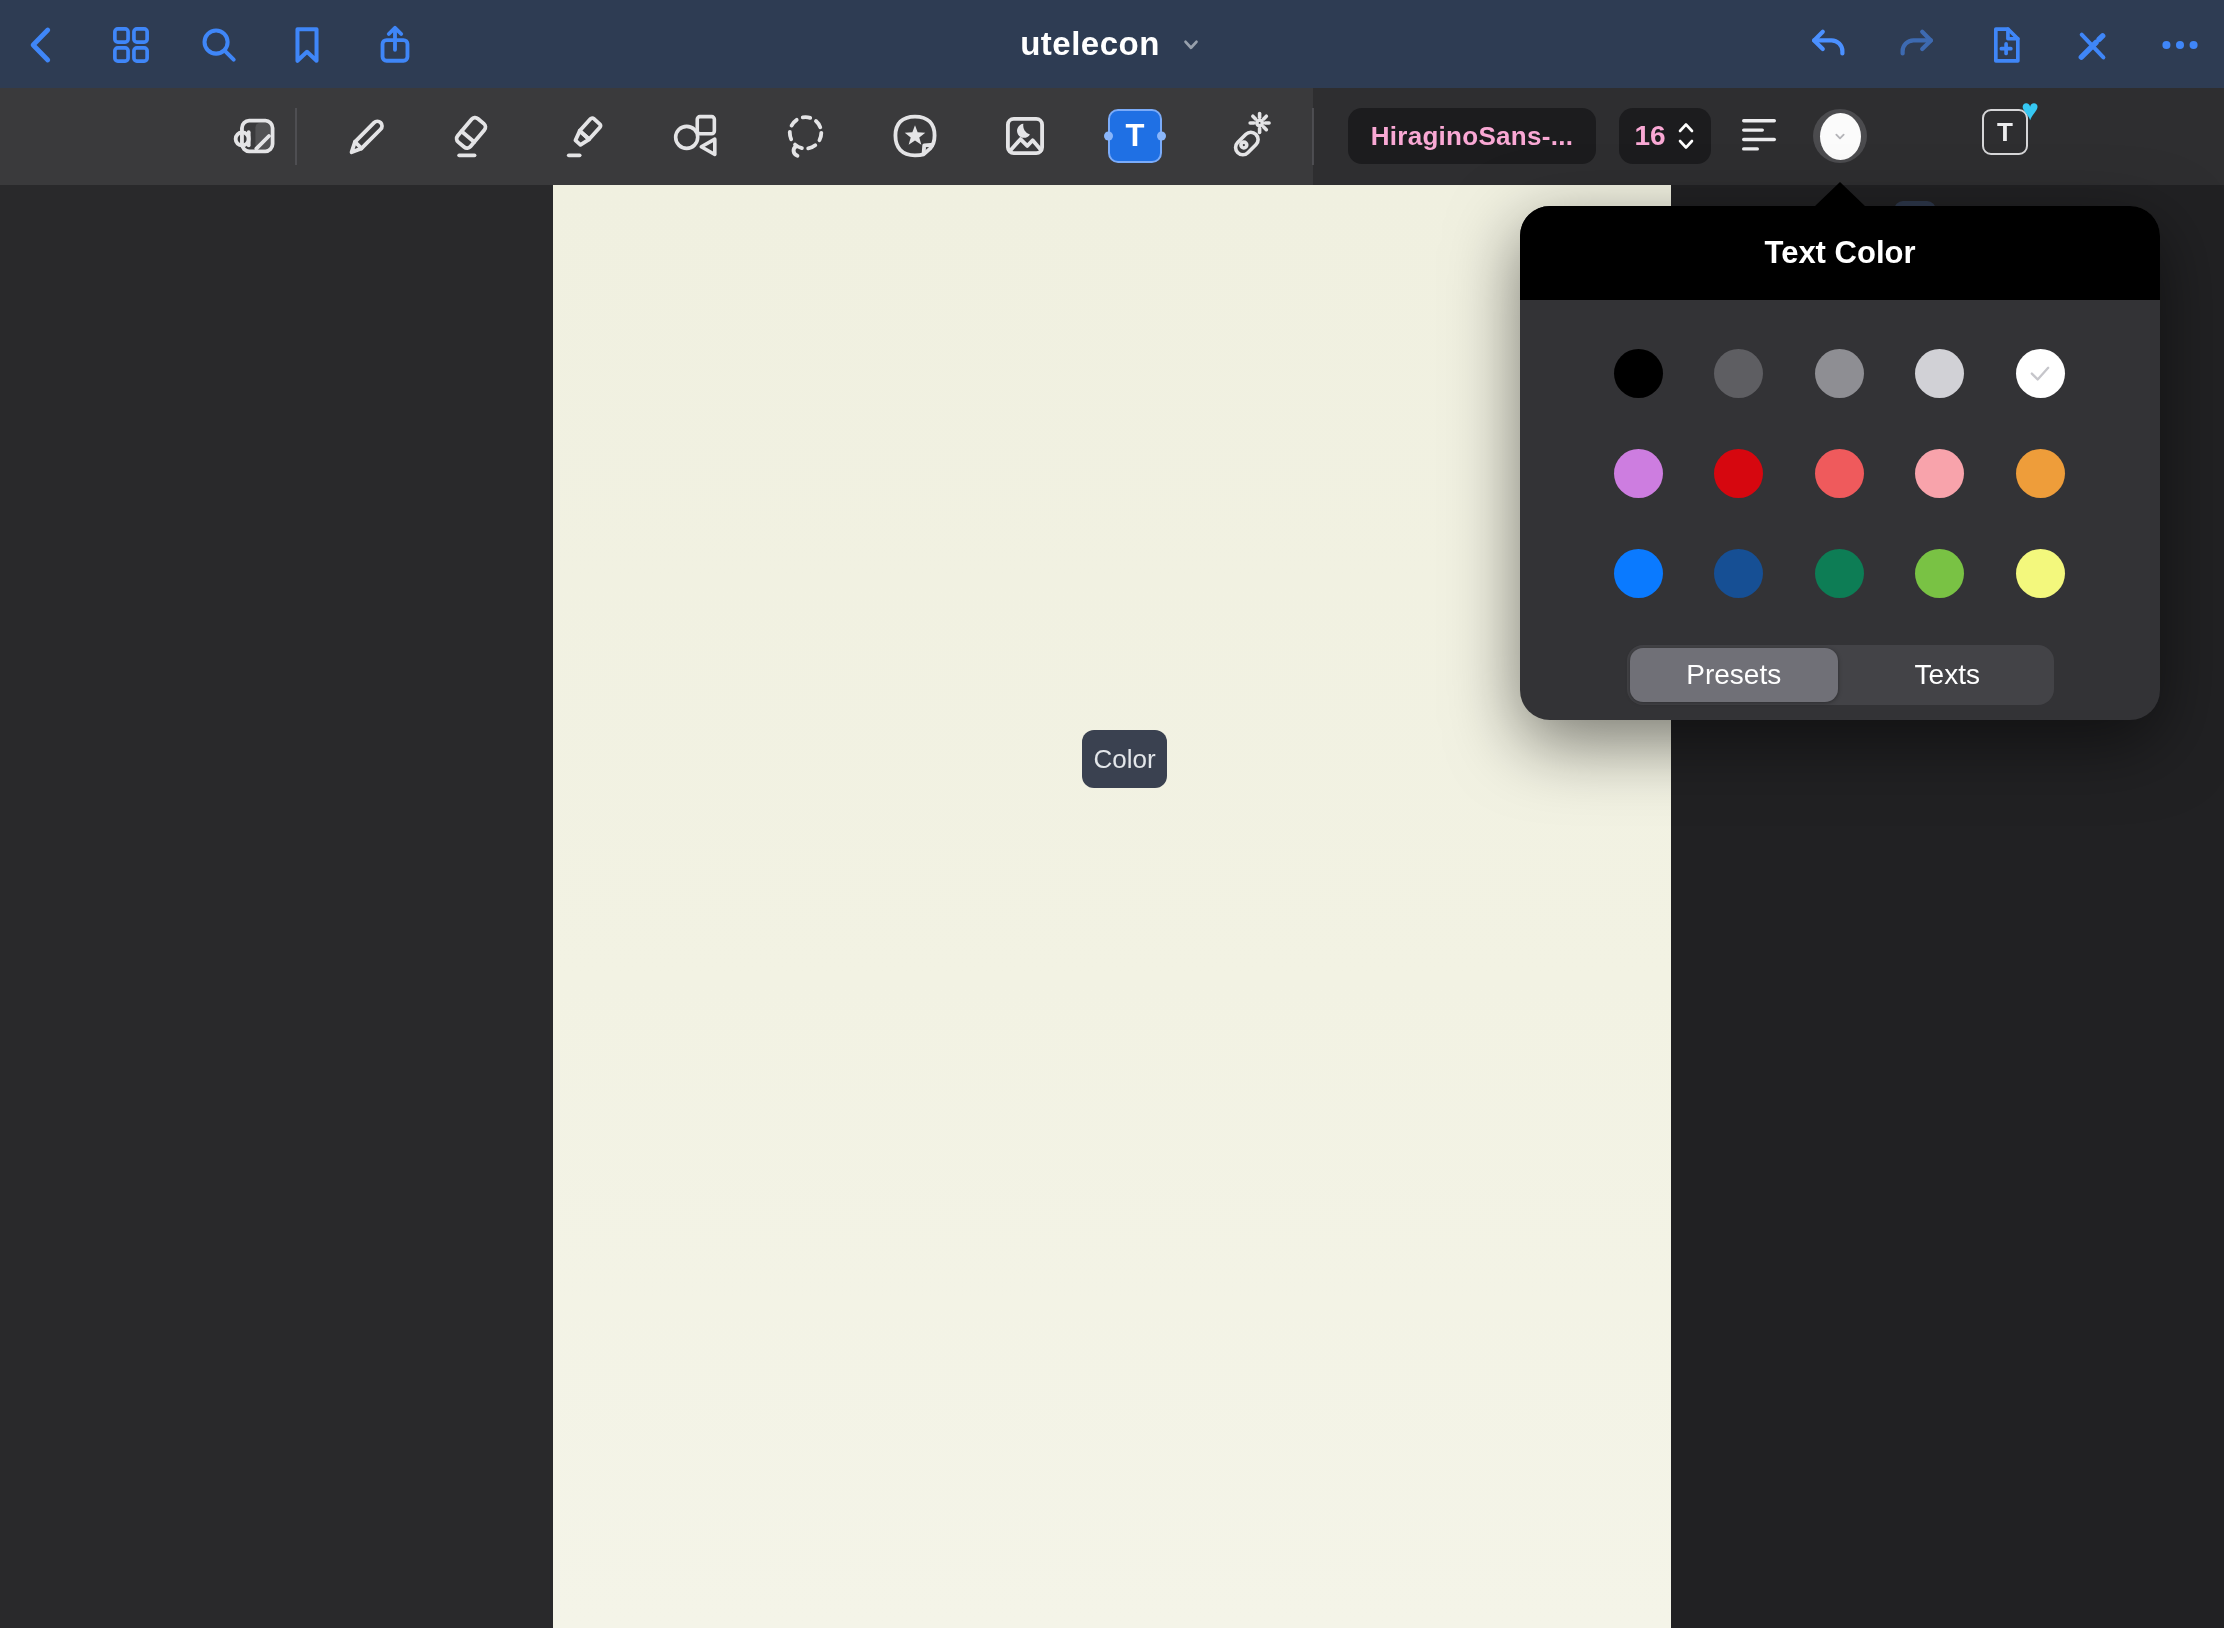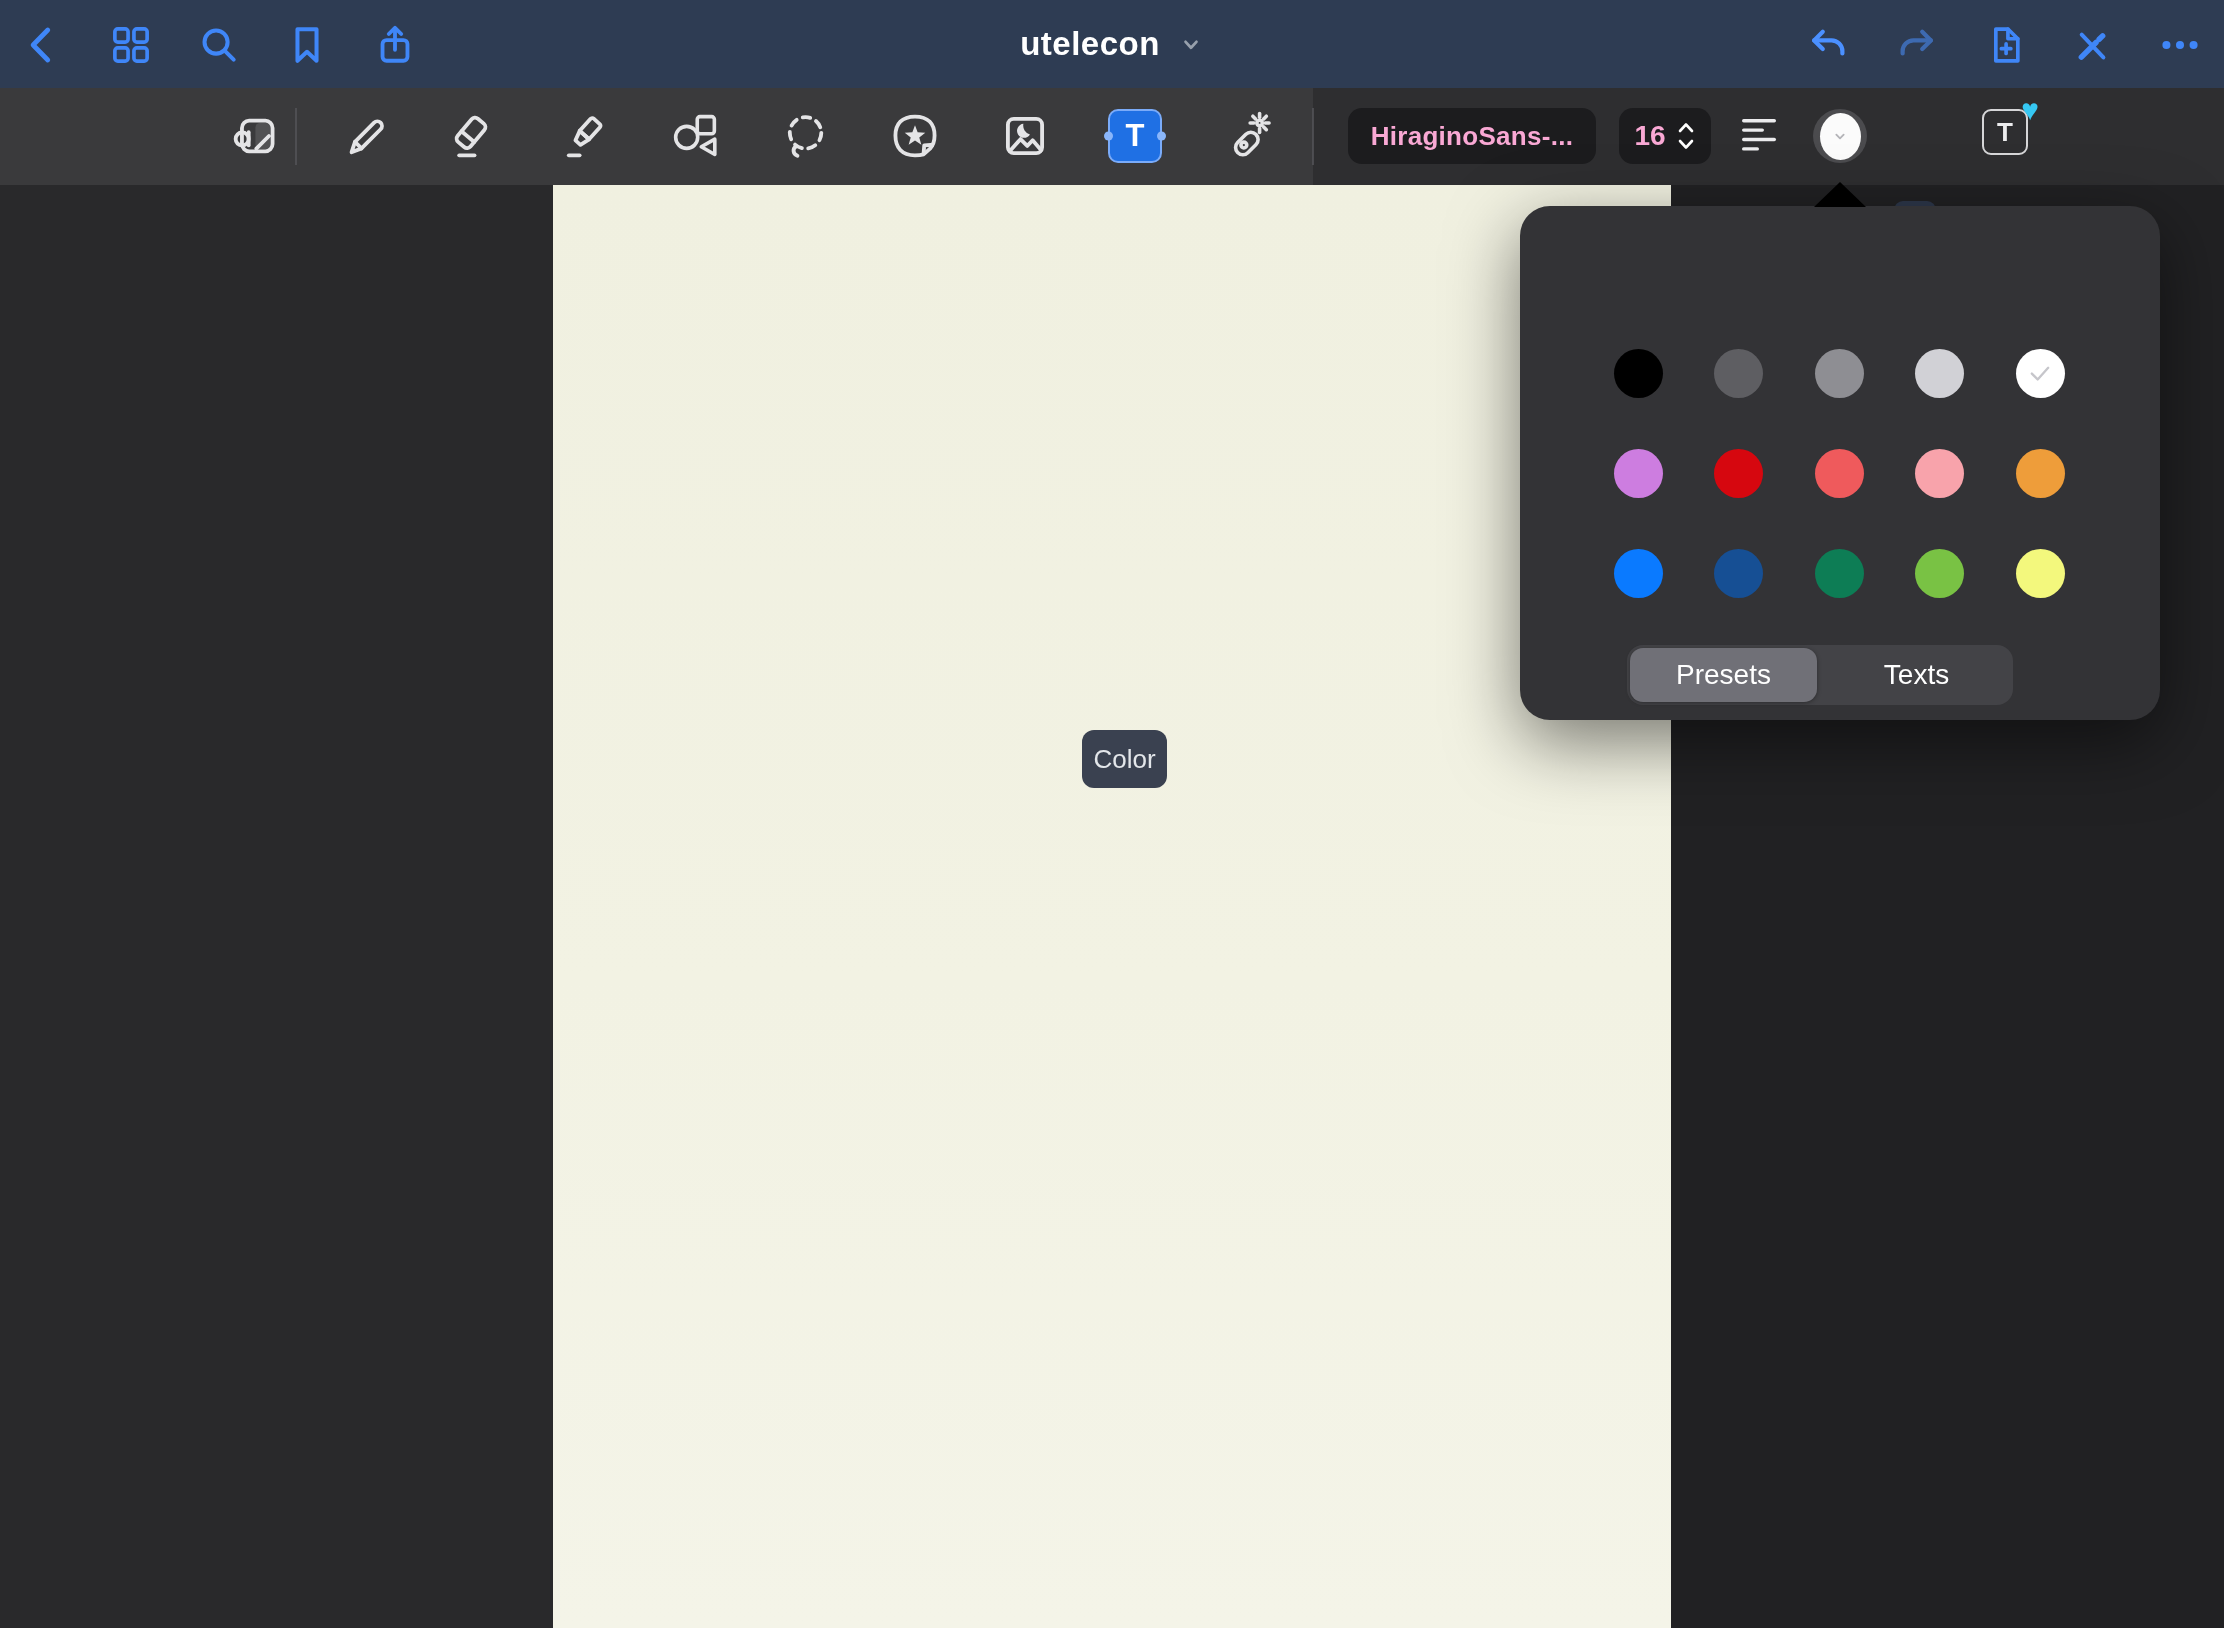--- a/index.html
+++ b/index.html
@@ -78,21 +78,21 @@
   }
   .popover-header{
     position:absolute;left:0;top:0;width:640px;height:94px;background:#000;
     border-radius:30px 30px 0 0;display:flex;align-items:center;justify-content:center;
     color:#fff;font-size:31px;font-weight:bold;
   }
   .swatch{position:absolute;width:49px;height:49px;border-radius:50%;
     display:flex;align-items:center;justify-content:center;}
   .swatch svg{width:28px;height:28px;}
   .segmented{
-    position:absolute;left:107px;top:439px;width:386px;height:60px;border-radius:16px;
+    position:absolute;left:107px;top:439px;width:427px;height:60px;border-radius:16px;
     background:#434347;display:flex;align-items:center;
   }
   .segment{
     height:54px;margin:3px;border-radius:13px;flex:1;
     display:flex;align-items:center;justify-content:center;
     color:#fff;font-size:28px;
   }
   .segment.sel{background:#707077;box-shadow:0 1px 4px rgba(0,0,0,.35);}
 </style>
 </head>
@@ -298,20 +298,23 @@
     </div>
     <div class="slot-empty"></div>
     <div class="tstyle-btn">
       <span>T</span>
       <span class="tstyle-heart">♥</span>
     </div>
   </div>
 
   <div class="popover">
     <div class="popover-arrow"></div>
+    <div class="popover-header">
+      <span>Text Color</span>
+    </div>
     <div>
         <div class="swatch" style="left: 93.5px; top: 142.5px; background: rgb(0, 0, 0);"></div>
         <div class="swatch" style="left: 194px; top: 142.5px; background: rgb(94, 94, 98);"></div>
         <div class="swatch" style="left: 294.5px; top: 142.5px; background: rgb(142, 142, 147);"></div>
         <div class="swatch" style="left: 395px; top: 142.5px; background: rgb(209, 209, 214);"></div>
         <div class="swatch" style="left: 495.5px; top: 142.5px; background: rgb(255, 255, 255);">
           <svg viewBox="0 0 24 24" fill="none" stroke="#c6c6cb" stroke-width="2" stroke-linecap="round" stroke-linejoin="round">
             <polyline points="5,12.5 10,17.5 19,7.5"></polyline>
           </svg>
         </div>

